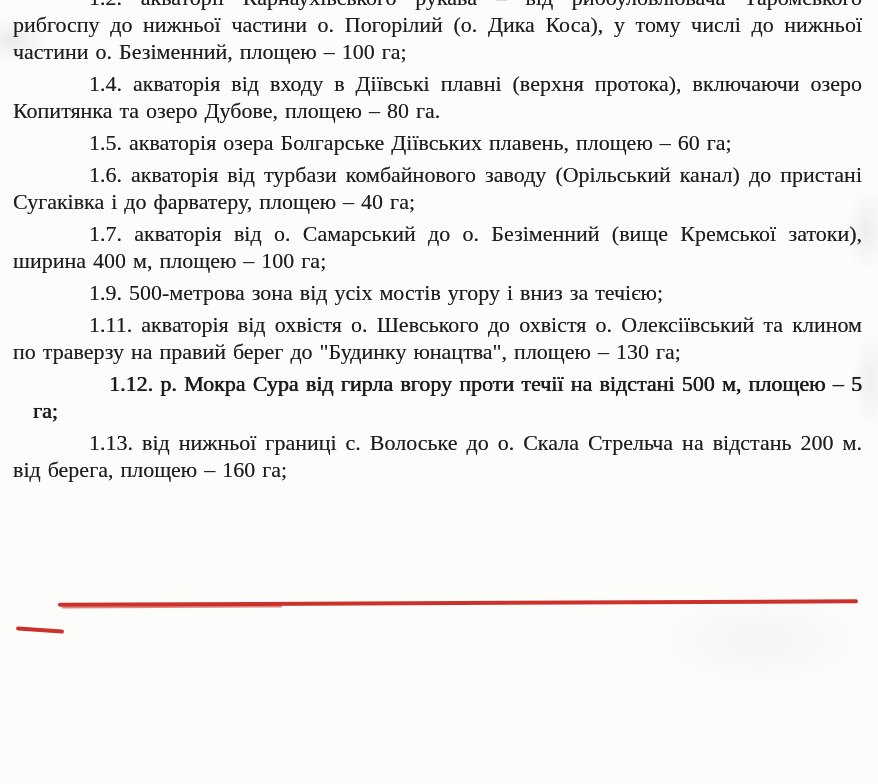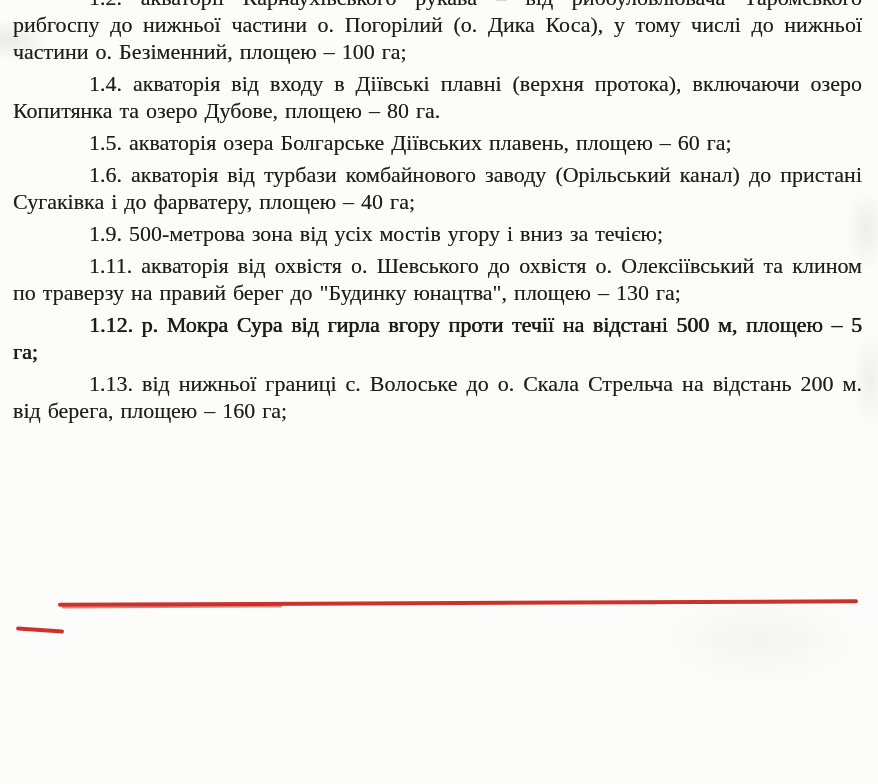--- a/index.html
+++ b/index.html
@@ -37,40 +37,42 @@
     text-indent: 76px;
     text-align: justify;
     text-shadow: 0 0 0.6px rgba(20,20,20,0.55);
     word-spacing: 1.5px;
   }
   p.clause.clipped-top {
     margin-top: -16px; 
   }
   p.clause.emph {
     text-shadow: 0.4px 0 0 #1d1d1d, 0 0 0.7px rgba(20,20,20,0.7);
+    margin-left: 20px;
   }
   .anno {
     position: absolute;
     border-radius: 3px;
     opacity: 0.92;
   }
   .anno.fade {
     opacity: 0.55;
   }
 </style>
 </head>
 <body>
 
 <div class="page">
 
   <div class="text-col">
     <p class="clause clipped-top">1.2. акваторії Карнаухівського рукава – від рибоуловлювача Таромського рибгоспу до нижньої частини о. Погорілий (о. Дика Коса), у тому числі до нижньої частини о. Безіменний, площею – 100 га;</p>
     <p class="clause">1.4. акваторія від входу в Діївські плавні (верхня протока), включаючи озеро Копитянка та озеро Дубове, площею – 80 га.</p>
     <p class="clause">1.5. акваторія озера Болгарське Діївських плавень, площею – 60 га;</p>
     <p class="clause">1.6. акваторія від турбази комбайнового заводу (Орільський канал) до пристані Сугаківка і до фарватеру, площею – 40 га;</p>
+    <p class="clause">1.7. акваторія від о. Самарський до о. Безіменний (вище Кремської затоки), ширина 400 м, площею – 100 га;</p>
     <p class="clause">1.9. 500-метрова зона від усіх мостів угору і вниз за течією;</p>
     <p class="clause">1.11. акваторія від охвістя о. Шевського до охвістя о. Олексіївський та клином по траверзу на правий берег до "Будинку юнацтва", площею – 130 га;</p>
     <p class="clause emph">1.12. р. Мокра Сура від гирла вгору проти течії на відстані 500 м, площею – 5 га;</p>
     <p class="clause">1.13. від нижньої границі с. Волоське до о. Скала Стрельча на відстань 200 м. від берега, площею – 160 га;</p>
   </div>
 
   <div class="anno" style="left: 58px; top: 601px; width: 800px; height: 4px; transform: rotate(-0.25deg); background: rgb(200, 33, 26);"></div>
   <div class="anno fade" style="left: 62px; top: 606px; width: 220px; height: 2px; transform: rotate(-0.3deg); background: rgb(200, 33, 26);"></div>
   <div class="anno" style="left: 16px; top: 628px; width: 48px; height: 4px; transform: rotate(4deg); background: rgb(200, 33, 26);"></div>
 

